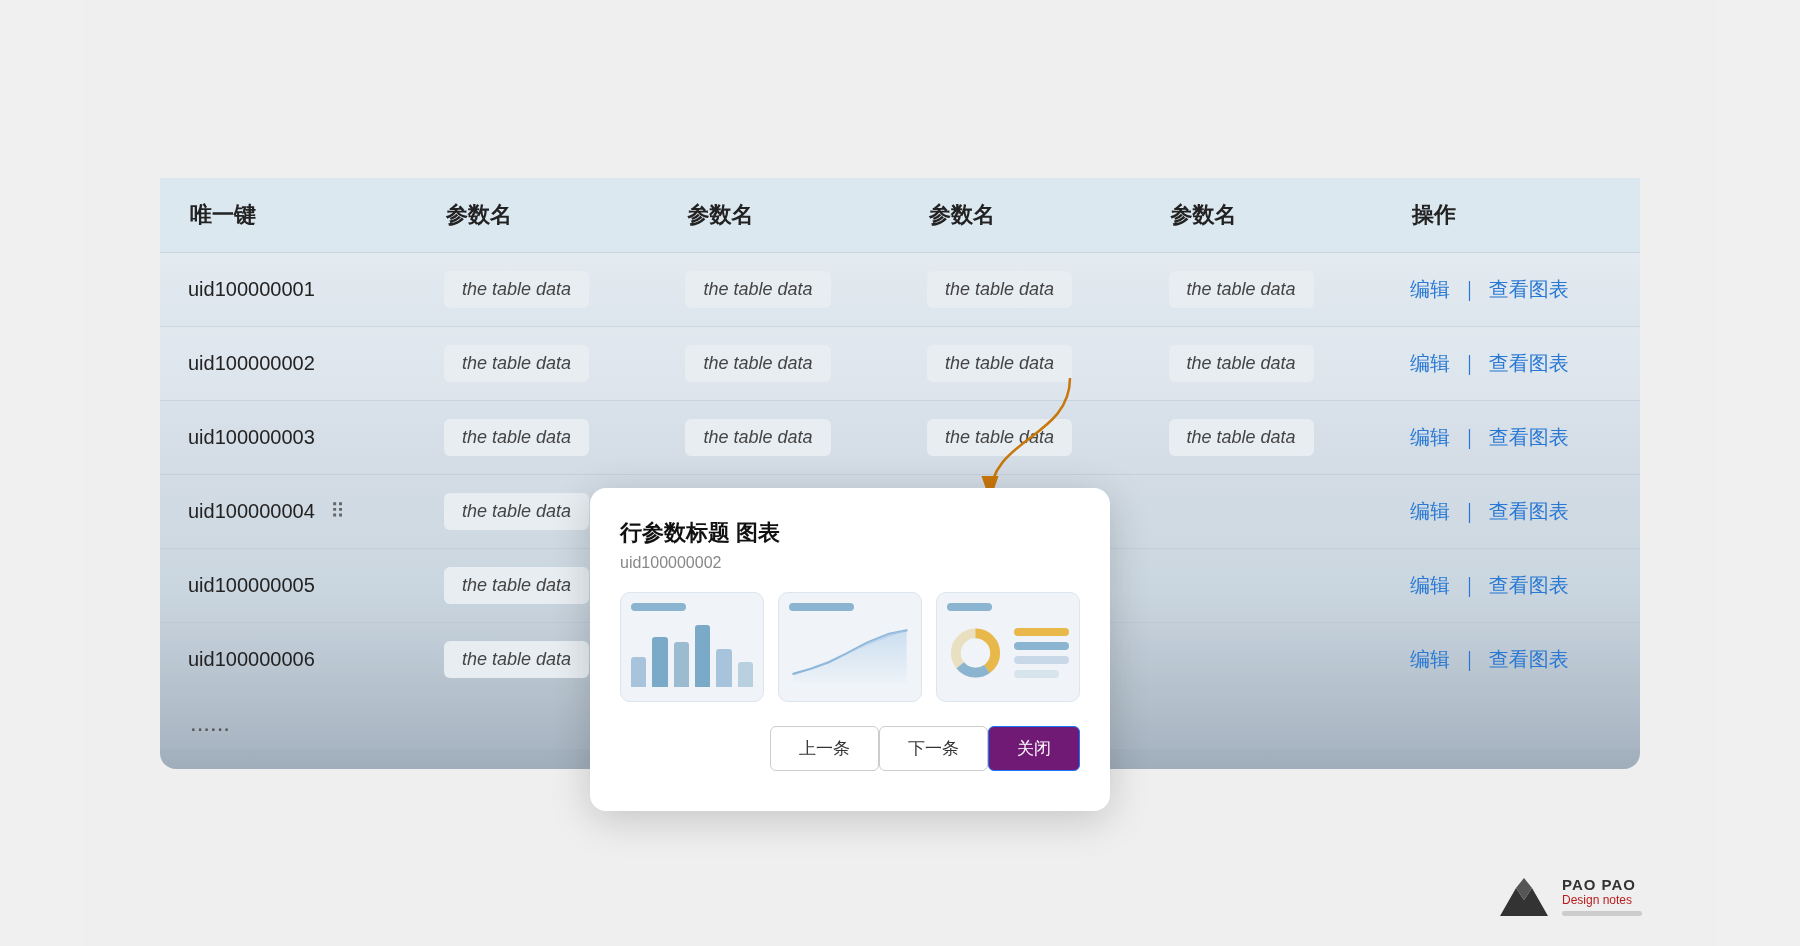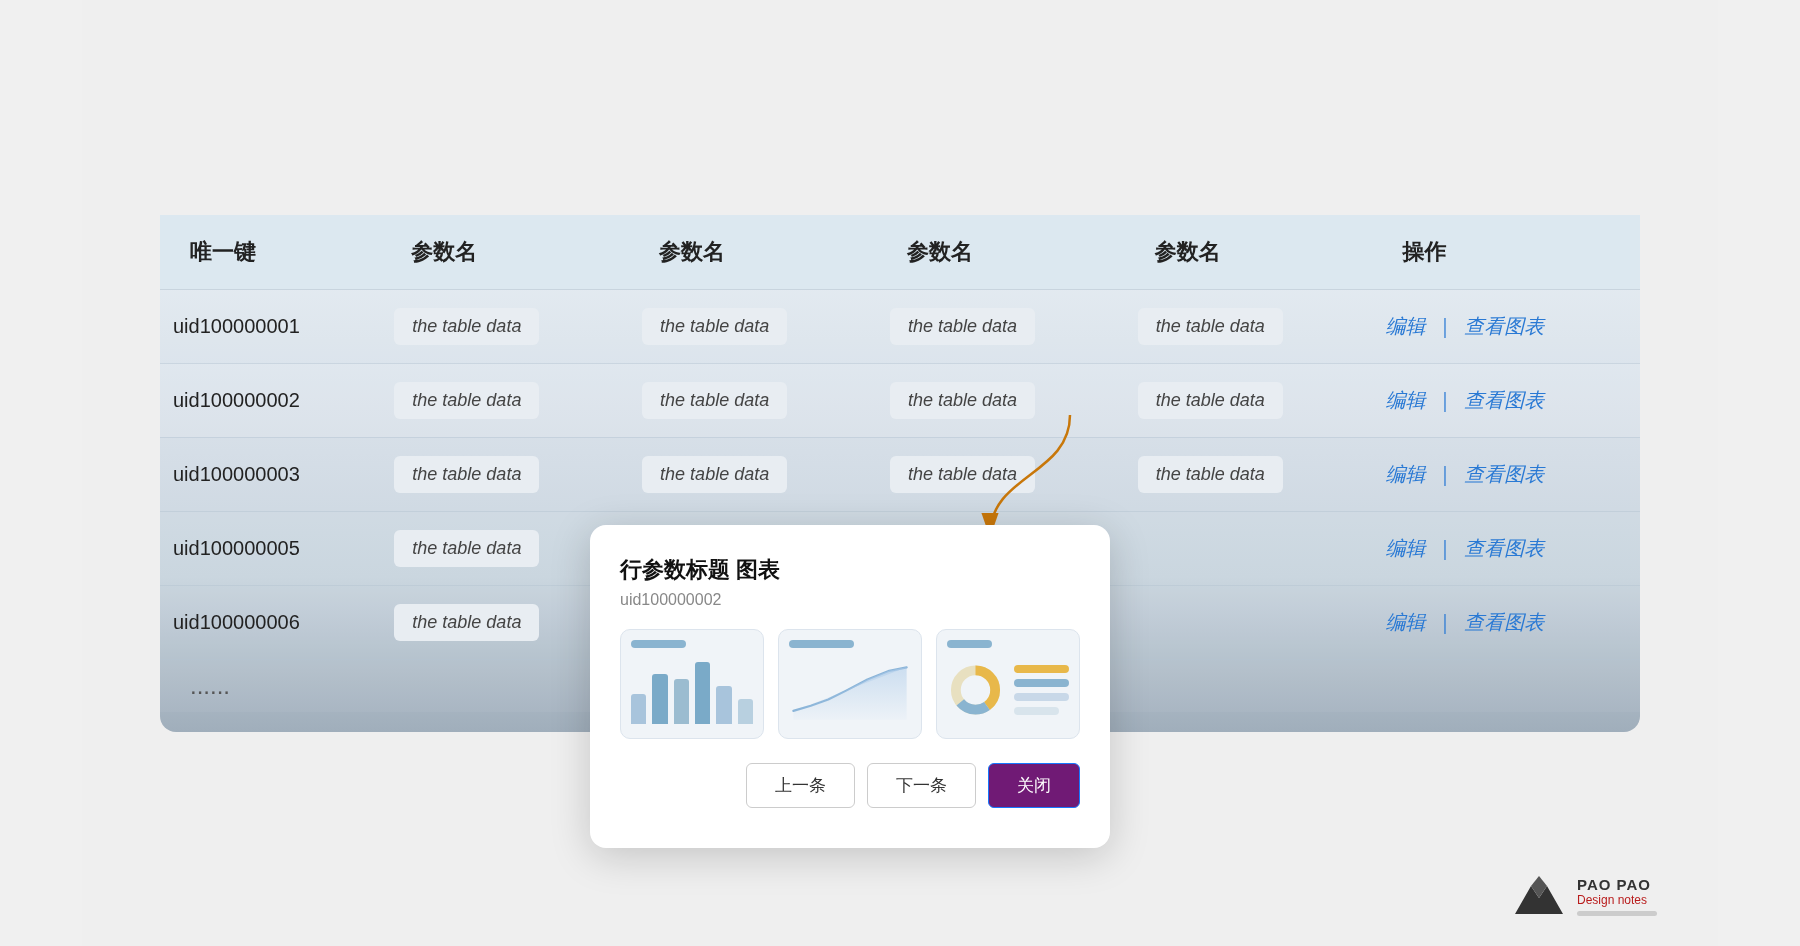--- a/index.html
+++ b/index.html
@@ -47,21 +47,21 @@
     th {
       padding: 22px 30px;
       text-align: left;
       font-size: 22px;
       font-weight: 600;
       color: #222;
       border-bottom: 1px solid #c8d4de;
     }
 
     td {
-      padding: 18px 13px;
+      padding: 18px 28px;
       font-size: 20px;
       color: #333;
       border-bottom: 1px solid rgba(180,195,210,0.5);
       vertical-align: middle;
     }
 
     tbody tr {
       background: rgba(255,255,255,0.05);
     }
 
@@ -92,21 +92,20 @@
 
     .action-cell .divider {
       color: #2979d4;
       margin: 0 4px;
     }
 
     .action-link {
       color: #2979d4;
       cursor: pointer;
       text-decoration: none;
-      font-style: italic;
     }
 
     .drag-handle {
       color: #666;
       font-size: 20px;
       margin-left: 10px;
     }
 
     .ellipsis-row td {
       font-size: 24px;
@@ -215,21 +214,20 @@
     }
 
     .legend-line {
       height: 8px;
       border-radius: 4px;
     }
 
     .popup-buttons {
       display: flex;
       justify-content: flex-end;
-      gap: 12px;
     }
 
     .btn {
       padding: 10px 28px;
       border-radius: 6px;
       font-size: 17px;
       cursor: pointer;
       border: 1px solid #ccc;
       background: #fff;
       color: #333;
@@ -238,23 +236,23 @@
     .btn-primary {
       background: #701a75;
       color: #fff;
       border: 1px solid #1677ff;
     }
 
     
     .footer {
       position: absolute;
       bottom: 30px;
-      right: 61px;
-      display: flex;
-      align-items: flex-start;
+      right: 76px;
+      display: flex;
+      align-items: flex-end;
       gap: 14px;
     }
 
     .brand-logo {
       display: flex;
       align-items: center;
     }
 
     .brand-text {
       display: flex;
@@ -320,20 +318,28 @@
             <td><span class="data-badge">the table data</span></td>
             <td><span class="data-badge">the table data</span></td>
             <td class="action-cell"><span class="action-link">编辑</span><span class="divider"> ｜ </span><span class="action-link">查看图表</span></td>
           </tr>
           <tr>
             <td class="uid-cell">uid100000003</td>
             <td><span class="data-badge">the table data</span></td>
             <td><span class="data-badge">the table data</span></td>
             <td><span class="data-badge">the table data</span></td>
             <td><span class="data-badge">the table data</span></td>
+            <td class="action-cell"><span class="action-link">编辑</span><span class="divider"> ｜ </span><span class="action-link">查看图表</span></td>
+          </tr>
+          <tr>
+            <td class="uid-cell">uid100000004<span class="drag-handle"> ⠿</span></td>
+            <td><span class="data-badge">the table data</span></td>
+            <td></td>
+            <td></td>
+            <td></td>
             <td class="action-cell"><span class="action-link">编辑</span><span class="divider"> ｜ </span><span class="action-link">查看图表</span></td>
           </tr>
           <tr>
             <td class="uid-cell">uid100000005</td>
             <td><span class="data-badge">the table data</span></td>
             <td></td>
             <td></td>
             <td></td>
             <td class="action-cell"><span class="action-link">编辑</span><span class="divider"> ｜ </span><span class="action-link">查看图表</span></td>
           </tr>

